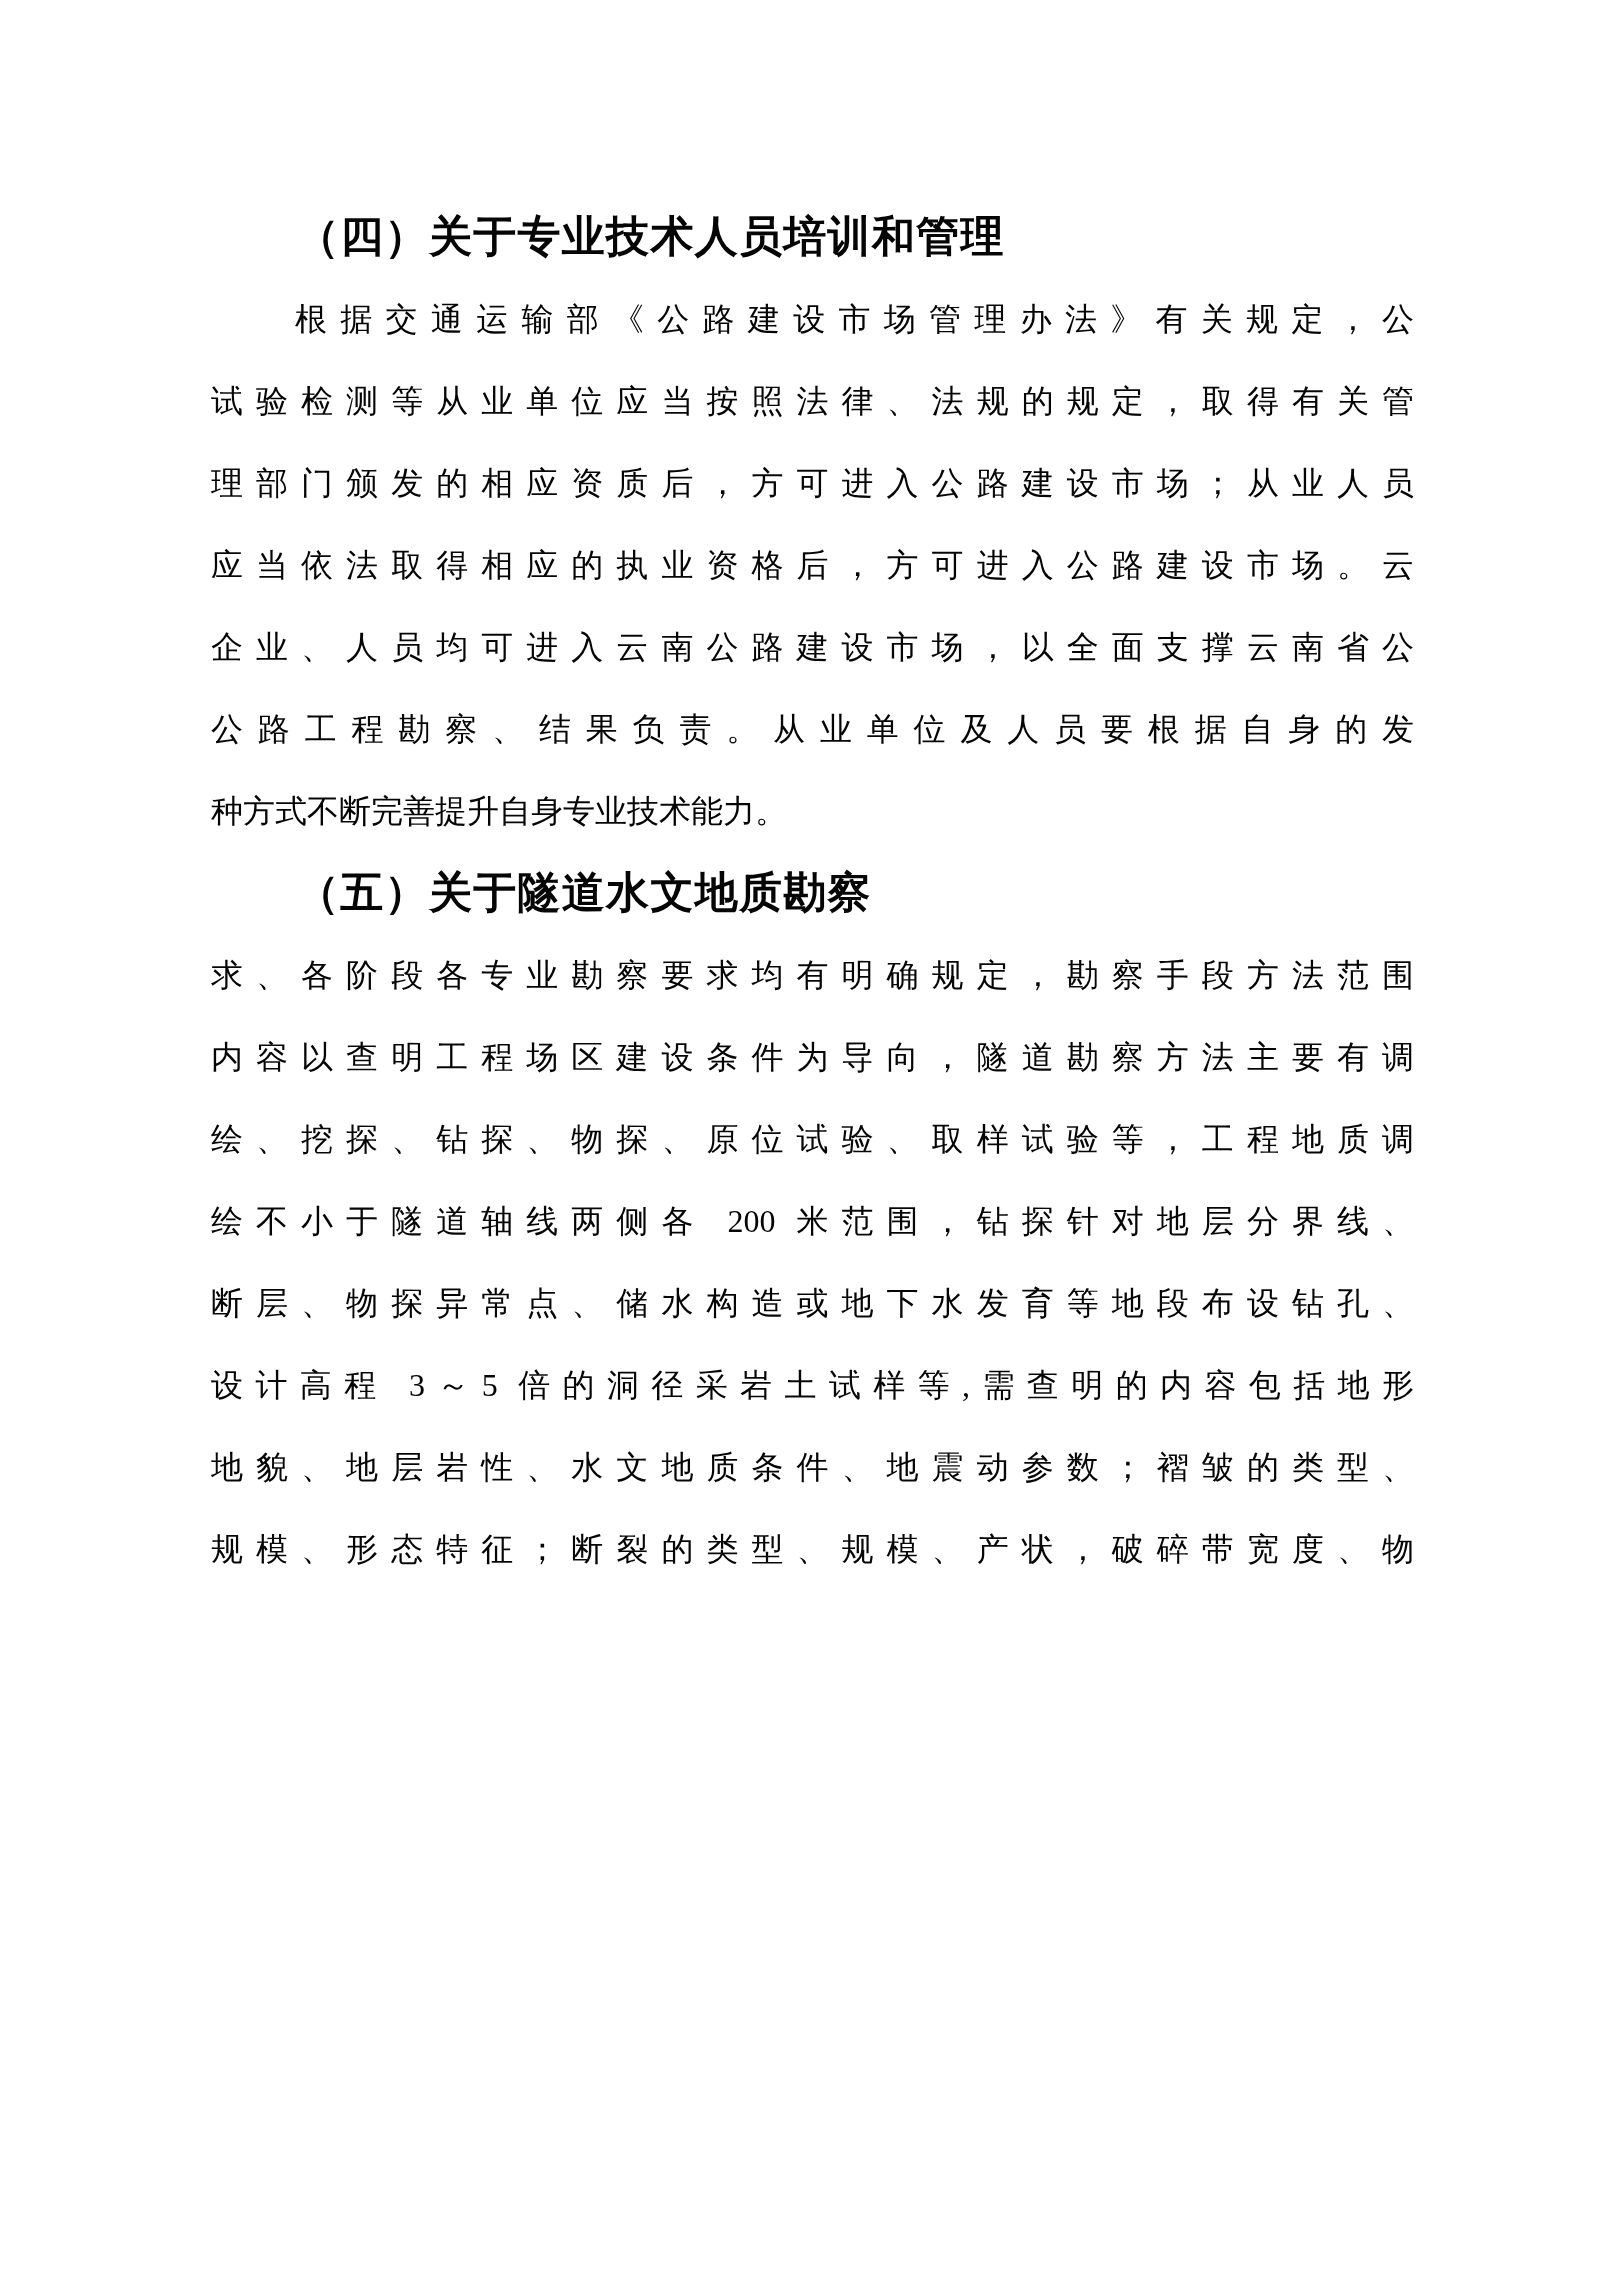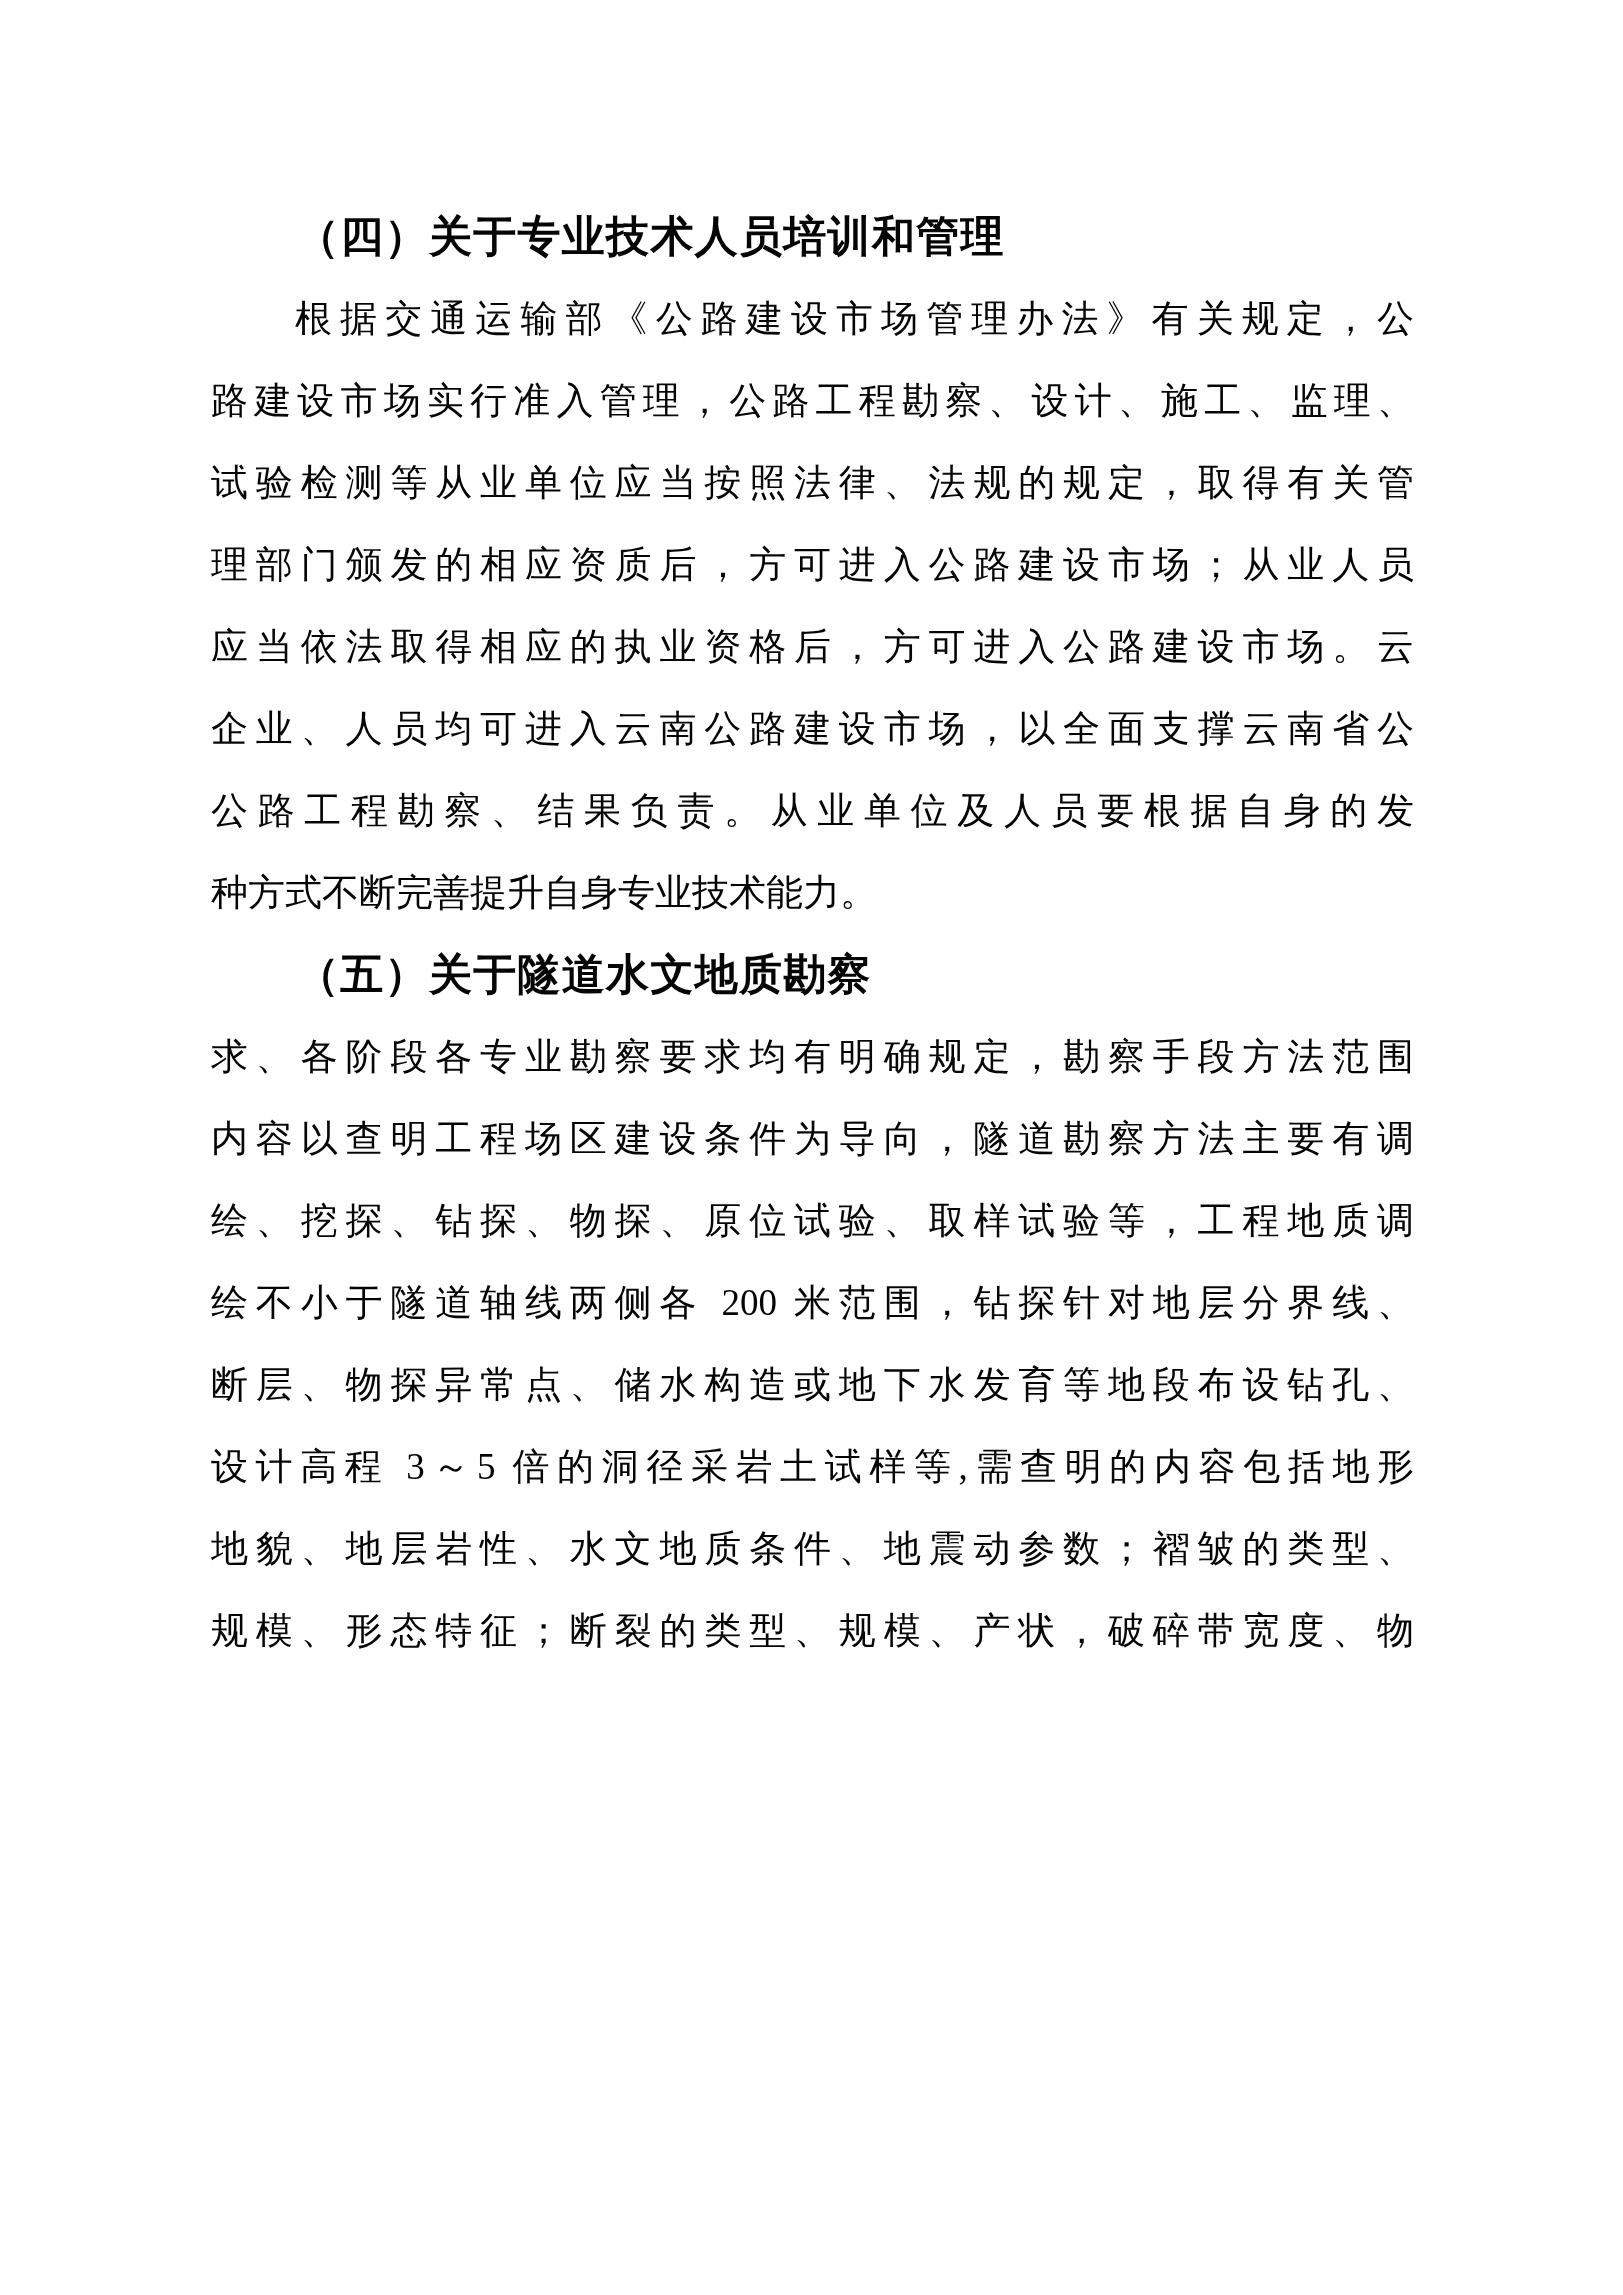--- a/index.html
+++ b/index.html
@@ -16,21 +16,21 @@
     font-family: "Liberation Serif", "DejaVu Serif", serif;
     overflow: hidden;
   }
   .text-block {
     position: absolute;
     left: 211px;
     top: 196px;
     width: 1203px;
   }
   .line {
-    font-size: 37px;
+    font-size: 32px;
     line-height: 82px;
     height: 82px;
     text-align: justify;
     text-align-last: justify;
     font-kerning: none;
     white-space: normal;
     color: #050505;
   }
   .line.heading {
     font-size: 43px;
@@ -60,21 +60,20 @@
 </style>
 </head>
 <body>
 
 <div class="page">
   <div class="text-block">
 
     <div class="line heading">（四）关于专业技术人员培训和管理</div>
 
     <div class="line first">根据交通运输部《公路建设市场管理办法》有关规定，公</div>
-    <div class="line">路建设市场实行准入管理，公路工程勘察、设计、施工、监理、</div>
     <div class="line">试验检测等从业单位应当按照法律、法规的规定，取得有关管</div>
     <div class="line">理部门颁发的相应资质后，方可进入公路建设市场；从业人员</div>
     <div class="line">应当依法取得相应的执业资格后，方可进入公路建设市场。云</div>
     <div class="line">企业、人员均可进入云南公路建设市场，以全面支撑云南省公</div>
     <div class="line">公路工程勘察、结果负责。从业单位及人员要根据自身的发</div>
     <div class="line plain">种方式不断完善提升自身专业技术能力。</div>
 
     <div class="line heading">（五）关于隧道水文地质勘察</div>
 
     <div class="line">求、各阶段各专业勘察要求均有明确规定，勘察手段方法范围</div>

